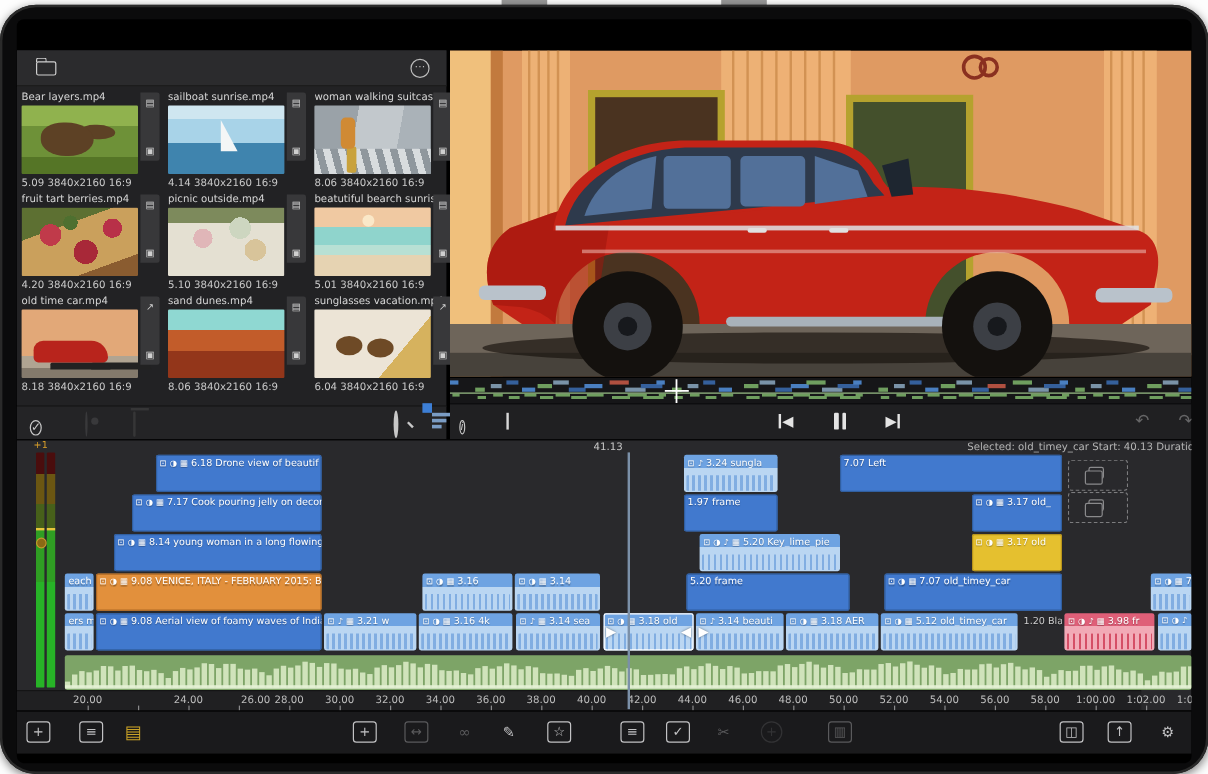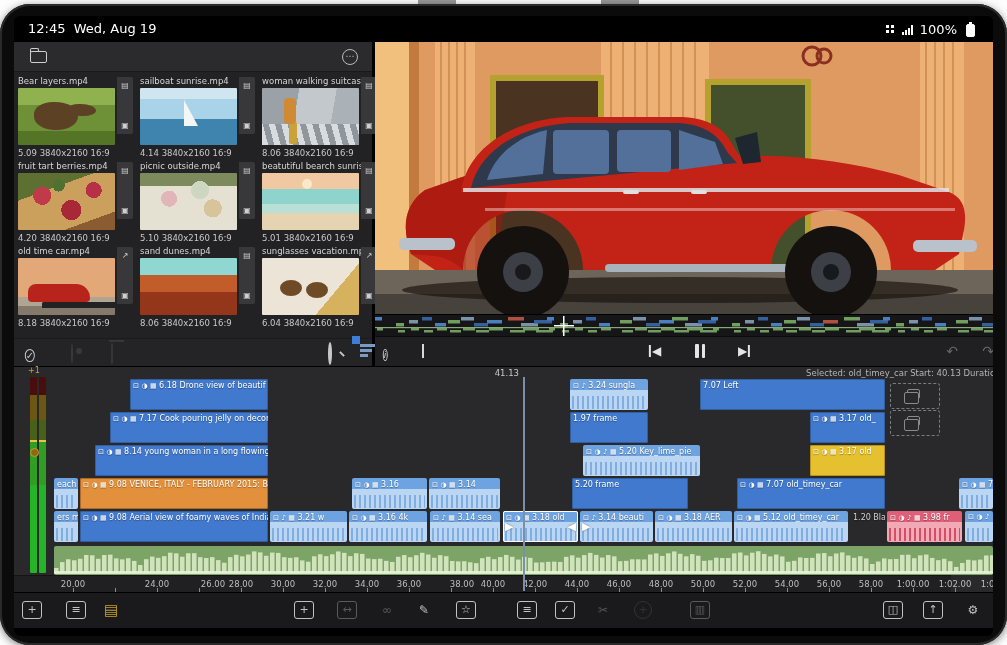--- a/index.html
+++ b/index.html
@@ -127,39 +127,20 @@
 </style>
 </head>
 <body>
 
 <div id="stage">
   <div class="notch" style="left:418px;"></div>
   <div class="notch" style="left:601px;"></div>
   <div id="tablet">
   <div id="screen">
 
-    <div id="statusbar" class="abs">
-      <div class="left"><span>12:45</span>&nbsp;&nbsp;<span>Wed, Aug 19</span></div>
-      <div class="right">
-        <span class="icon-grid">
-              <i></i>
-            </span>
-        <span class="icon-signal">
-              <i style="height:3px"></i>
-              <i style="height:5px"></i>
-              <i style="height:7px"></i>
-              <i style="height:10px"></i>
-            </span>
-        <span>100%</span>
-        <span class="icon-batt">
-              <span class="nub"></span>
-              <span class="body"></span>
-            </span>
-      </div>
-    </div>
 
     <div id="library" class="abs">
       <div id="libheader">
         <span class="icon-folder"></span>
         <span class="icon-more">⋯</span>
       </div>
       <div id="libgrid">
             <div class="cell" style="left: 4px; top: 34px;">
               <div class="nm">Bear layers.mp4</div>
     <div class="th t-bear"></div>
@@ -518,21 +499,21 @@
               </div>
             </div>
             <div class="clip c-light" style="left: 415px; top: 111px; width: 71px;">
               <div class="hdr">
                 <span class="gi">⊡</span>
                 <span class="gi">◑</span>
                 <span class="gi">▦</span>
                 <span>3.14</span>
               </div>
             </div>
-            <div class="clip c-blue" style="left: 558px; top: 111px; width: 116px;">
+            <div class="clip c-blue" style="left: 558px; top: 111px; width: 136px;">
               <div class="hdr">
                 <span>5.20 frame</span>
               </div>
             </div>
             <div class="clip c-blue" style="left: 723px; top: 111px; width: 148px;">
               <div class="hdr">
                 <span class="gi">⊡</span>
                 <span class="gi">◑</span>
                 <span class="gi">▦</span>
                 <span>7.07 old_timey_car</span>
@@ -818,21 +799,21 @@
             <span class="rlab" style="left: 227px;">28.00</span>
             <span class="rtick" style="left: 227px;"></span>
             <span class="rlab" style="left: 269px;">30.00</span>
             <span class="rtick" style="left: 269px;"></span>
             <span class="rlab" style="left: 311px;">32.00</span>
             <span class="rtick" style="left: 311px;"></span>
             <span class="rlab" style="left: 353px;">34.00</span>
             <span class="rtick" style="left: 353px;"></span>
             <span class="rlab" style="left: 395px;">36.00</span>
             <span class="rtick" style="left: 395px;"></span>
-            <span class="rlab" style="left: 448px; text-align: center;">38.00</span>
+            <span class="rlab" style="left: 437px; text-align: center;">38.00</span>
             <span class="rtick" style="left: 437px;"></span>
             <span class="rlab" style="left: 479px;">40.00</span>
             <span class="rtick" style="left: 479px;"></span>
             <span class="rlab" style="left: 521px;">42.00</span>
             <span class="rtick" style="left: 521px;"></span>
             <span class="rlab" style="left: 563px;">44.00</span>
             <span class="rtick" style="left: 563px;"></span>
             <span class="rlab" style="left: 605px;">46.00</span>
             <span class="rtick" style="left: 605px;"></span>
             <span class="rlab" style="left: 647px;">48.00</span>

